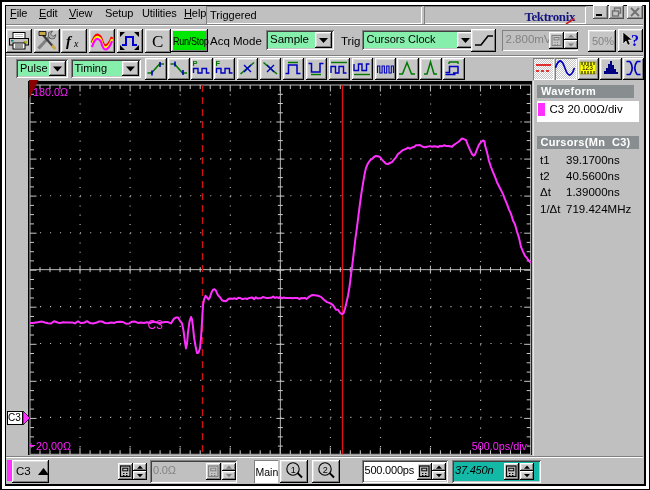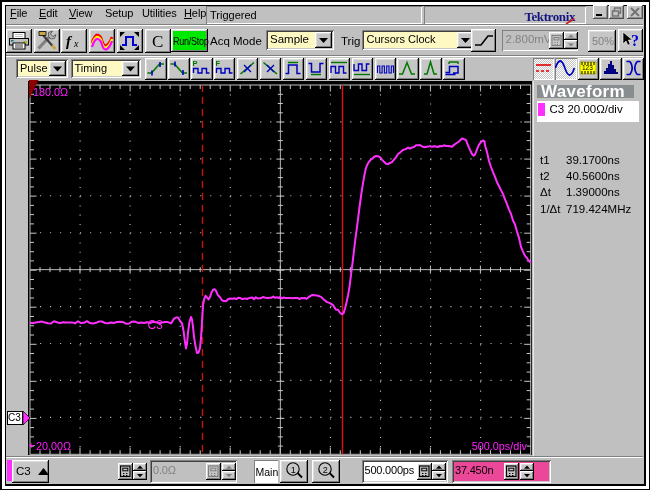--- a/index.html
+++ b/index.html
@@ -3,28 +3,28 @@
 *{margin:0;padding:0;box-sizing:border-box;}
 html,body{width:650px;height:490px;overflow:hidden;}
 body{font-family:"Liberation Sans",sans-serif;background:#000;position:relative;}
 #frame1{position:absolute;left:1.5px;top:1.5px;width:647px;height:487px;background:#fff;}
 #frame2{position:absolute;left:4.5px;top:4.5px;width:641px;height:481px;background:#000;}
 #win{position:absolute;left:6px;top:6px;width:637.5px;height:478px;background:#c0c0c0;}
 .abs{position:absolute;}
 .btn{position:absolute;background:#c6c6c6;
  box-shadow:inset -1px -1px 0 #000,inset 1px 1px 0 #fff,inset -2px -2px 0 #808080,inset 2px 2px 0 #dcdcdc;}
 .sunk{position:absolute;box-shadow:inset 1px 1px 0 #808080,inset -1px -1px 0 #fff;}
-.edit{position:absolute;background:#fef9c3;
+.edit{position:absolute;background:#86efac;
  box-shadow:inset 1px 1px 0 #808080,inset -1px -1px 0 #fff,inset 2px 2px 0 #404040,inset -2px -2px 0 #c6c6c6;}
 .lbl{position:absolute;font-size:12px;color:#000;white-space:nowrap;}
 .menu{position:absolute;top:7px;font-size:11px;letter-spacing:-0.1px;color:#000;}
 .menu u{text-decoration:underline;}
 .groove{position:absolute;left:6px;width:637px;height:2px;
  border-top:1px solid #808080;border-bottom:1px solid #fff;}
-.hdr{position:absolute;background:#888d90;color:#fff;font-weight:bold;font-size:17px;
+.hdr{position:absolute;background:#888d90;color:#fff;font-weight:bold;font-size:11px;
  padding-left:4px;letter-spacing:0.3px;}
 .ro{position:absolute;font-size:11.5px;color:#000;white-space:nowrap;}
 </style></head><body>
 <div id="frame1"></div>
 <div id="frame2"></div>
 <div id="win"></div>
 <div id="content" style="position:absolute;left:0;top:0;width:650px;height:490px;">
 <div class="menu" style="left:10px;"><u>F</u>ile</div>
 <div class="menu" style="left:39px;"><u>E</u>dit</div>
 <div class="menu" style="left:69px;"><u>V</u>iew</div>
@@ -304,20 +304,21 @@
 <svg class="abs" style="left:22.5px;top:410.5px;" width="8" height="14">
       <path d="M0 0 L7 7 L0 14 Z" fill="#ff30ff" stroke="#000" stroke-width="0.7"></path>
     </svg>
 <div class="abs" style="left:532.5px;top:80.5px;width:1.5px;height:375px;background:#e8e8e8;"></div>
 <div class="hdr" style="left:537px;top:85px;width:97px;height:13px;line-height:13px;">Waveform</div>
 <div class="sunk" style="left:536.5px;top:101px;width:102.5px;height:21px;">
       <div class="abs" style="left:0;top:0;right:0;bottom:0;background:#fff;"></div>
       <div class="abs" style="left:1.5px;top:1.5px;width:7px;height:13.5px;background:#ff30ff;"></div>
       <span class="abs" style="left:13px;top:2px;font-size:11.5px;">C3 20.00Ω/div</span>
     </div>
+<div class="hdr" style="left:536.5px;top:136px;width:102.5px;height:12.5px;line-height:12.5px;">Cursors(Mn&nbsp; C3)</div>
 <div class="ro" style="left:540px;top:153.5px;">t1</div>
 <div class="ro" style="left:566px;top:153.5px;">39.1700ns</div>
 <div class="ro" style="left:540px;top:169.9px;">t2</div>
 <div class="ro" style="left:566px;top:169.9px;">40.5600ns</div>
 <div class="ro" style="left:540px;top:186.3px;">Δt</div>
 <div class="ro" style="left:566px;top:186.3px;">1.39000ns</div>
 <div class="ro" style="left:540px;top:202.7px;">1/Δt</div>
 <div class="ro" style="left:566px;top:202.7px;">719.424MHz</div>
 <div class="abs" style="left:6px;top:455.5px;width:637px;height:2px;border-top:1px solid #808080;border-bottom:1px solid #fff;"></div>
 <div class="abs" style="left:7px;top:460px;width:4.5px;height:21px;background:#ff30ff;"></div>
@@ -395,21 +396,21 @@
     <div class="btn" style="left:432.0px;top:462.5px;width:14px;height:8.7px;">
       <svg width="14" height="9" style="position:absolute;left:0;top:0;">
         <path d="M4 5.8 l3-3.2 l3 3.2 z" fill="#000"></path>
       </svg>
     </div>
     <div class="btn" style="left:432.0px;top:471.3px;width:14px;height:8.7px;">
       <svg width="14" height="9" style="position:absolute;left:0;top:0;">
         <path d="M4 3 l3 3.2 l3-3.2 z" fill="#000"></path>
       </svg>
     </div>
-<div class="edit" style="left:452px;top:459.5px;width:99px;height:23.5px;background:#ec4899;">
+<div class="edit" style="left:452px;top:459.5px;width:89px;height:23.5px;background:#14b8a6;font-style:italic;">
       <span style="position:absolute;left:3px;top:4px;font-size:11px;letter-spacing:-0.2px;color:#000;">37.450n</span>
     </div>
     <div class="btn" style="left:504px;top:462.5px;width:15px;height:17px;">
       <svg width="15" height="17" style="position:absolute;left:0;top:0;">
         <rect x="2.5" y="3" width="9.5" height="10.5" fill="none" stroke="#000" stroke-width="1.2"></rect>
         <rect x="4.8" y="5.2" width="5" height="2.6" fill="none" stroke="#000" stroke-width="1"></rect>
         <path d="M5 10.5h1.4 M8 10.5h1.4 M5 12.5h1.4 M8 12.5h1.4" stroke="#000" stroke-width="1.1"></path>
       </svg>
     </div>
     <div class="btn" style="left:519.5px;top:462.5px;width:14px;height:8.7px;">

